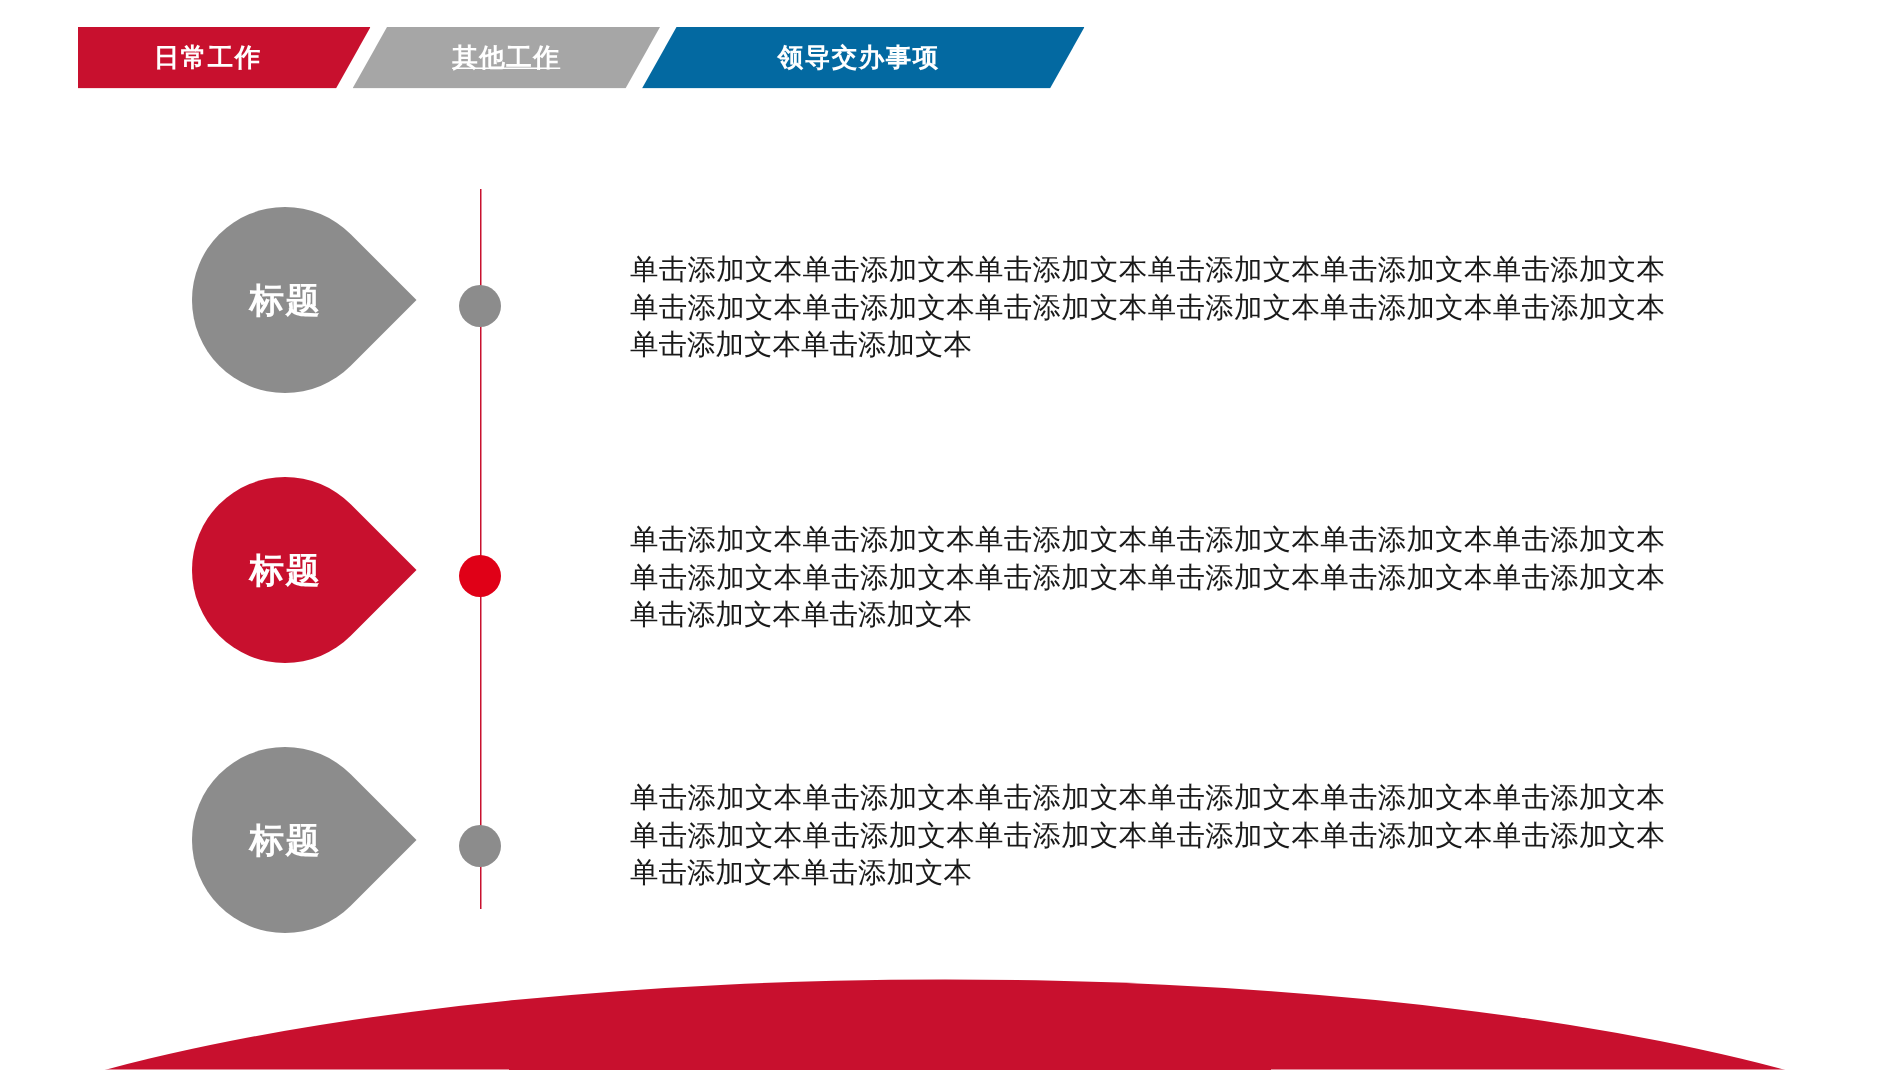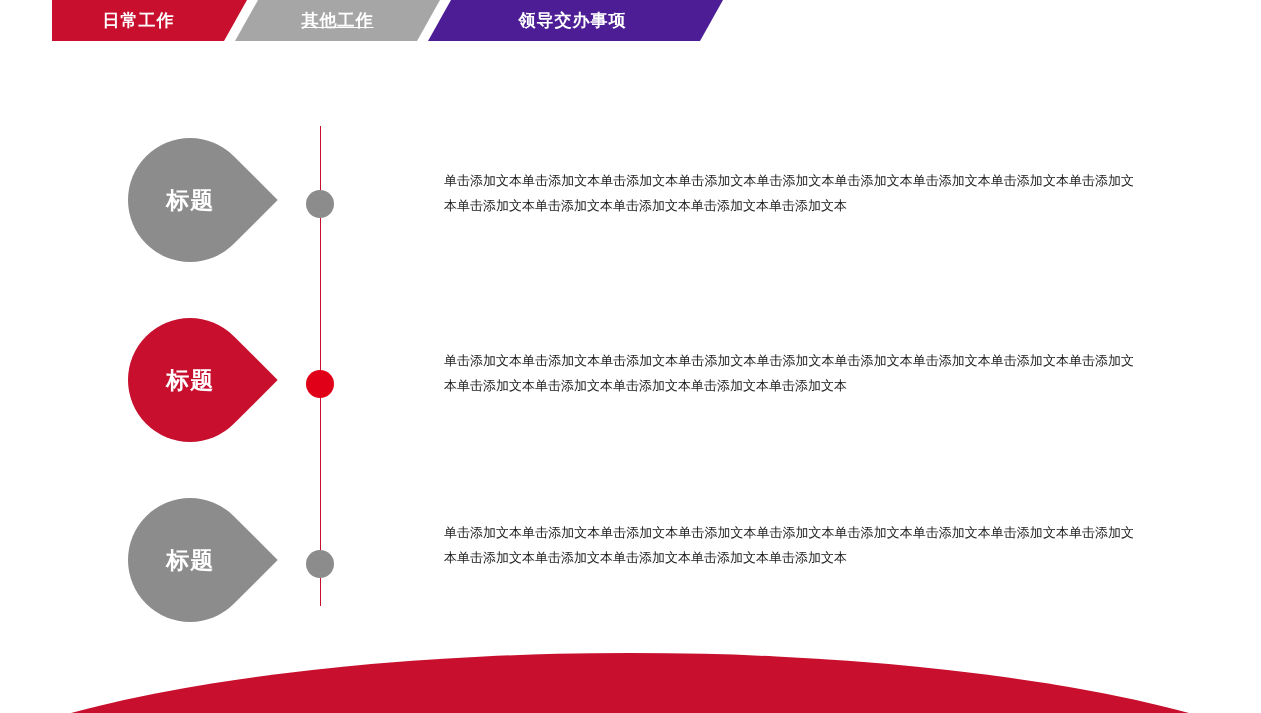--- a/index.html
+++ b/index.html
@@ -11,21 +11,21 @@
     height: 713px;
     background: #ffffff;
     font-family: "Liberation Sans", sans-serif;
     overflow: hidden;
     position: relative;
   }
 
   
   .tabbar {
     position: absolute;
-    top: 0;
+    top: 18px;
     left: 0;
     width: 1261px;
     height: 41px;
   }
   .tab {
     position: absolute;
     top: 0;
     height: 41px;
     display: flex;
     align-items: center;
@@ -48,21 +48,21 @@
     width: 205px;
     background: #a6a6a6;
     clip-path: polygon(23px 0, 205px 0, 182px 41px, 0 41px);
     padding-left: 10px;
     padding-right: 10px;
     text-decoration: underline;
   }
   .tab-3 {
     left: 428px;
     width: 295px;
-    background: #4c1d95;
+    background: #0369a1;
     clip-path: polygon(23px 0, 295px 0, 272px 41px, 0 41px);
     padding-left: 14px;
     padding-right: 20px;
   }
 
   
   .timeline-line {
     position: absolute;
     left: 320px;
     top: 126px;
@@ -112,24 +112,24 @@
     top: 60px;
     width: 28px;
     height: 28px;
     border-radius: 50%;
   }
   .dot-grey { background: #8c8c8c; }
   .dot-red  { background: #e00017; }
 
   .body-text {
     position: absolute;
-    left: 444px;
+    left: 420px;
     top: 38px;
     width: 690px;
-    font-size: 13px;
+    font-size: 19px;
     line-height: 25px;
     color: #1a1a1a;
     text-align: justify;
     font-family: "DejaVu Sans", "Liberation Sans", sans-serif;
   }
   .row-2 .body-text { top: 30px; }
 
   
   .bottom-arc {
     position: absolute;

